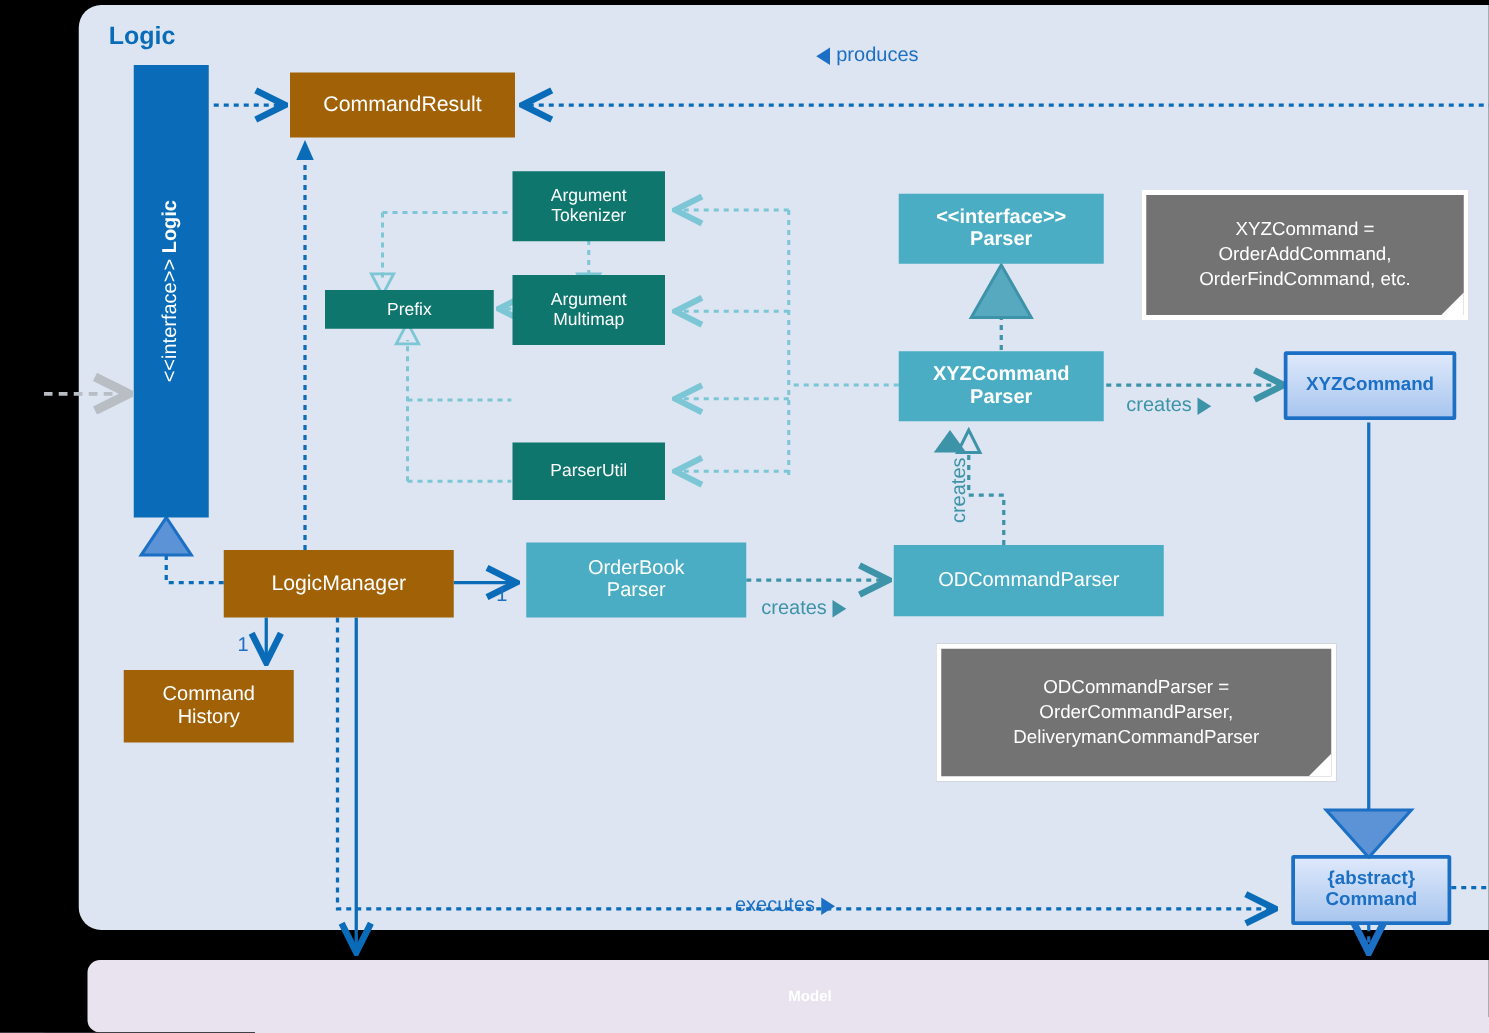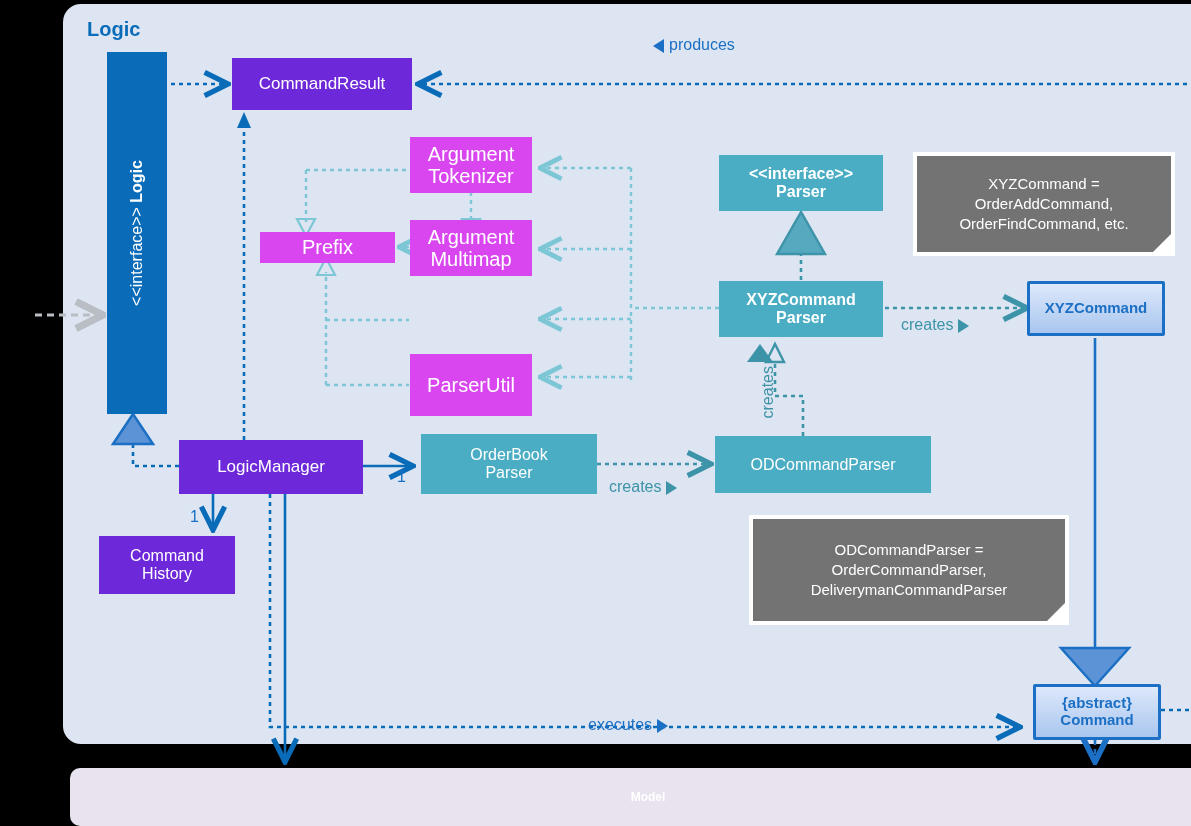--- a/index.html
+++ b/index.html
@@ -11,24 +11,24 @@
   #logic-panel{left:28px;top:4px;width:1163px;height:740px;background:#dce5f1;}
   #model-panel{left:35px;top:768px;width:1156px;height:58px;background:#e8e3ee;border-radius:10px;}
   #logic-title{position:absolute;left:52px;top:18px;font-size:20px;font-weight:bold;color:#0a6cb8;}
   #model-title{position:absolute;left:0;top:0;width:100%;height:100%;
                display:flex;align-items:center;justify-content:center;
                font-size:12px;font-weight:bold;color:#ffffff;}
 
   
   .box{position:absolute;display:flex;align-items:center;justify-content:center;
        text-align:center;line-height:1.12;box-sizing:border-box;}
-  .dark{background:#6d28d9;color:#fff;font-size:17px;justify-content:center;}
+  .dark{background:#a16207;color:#fff;font-size:17px;justify-content:center;}
   .teal{background:#4aadc4;color:#fff;font-size:16px;font-weight:bold;}
   .teal-plain{background:#4aadc4;color:#fff;font-size:16px;}
-  .lightteal{background:#d946ef;color:#fff;font-size:20px;}
+  .lightteal{background:#0f766e;color:#fff;font-size:14px;}
   .cmdbox{background:linear-gradient(180deg,#dde8fb 0%,#a9c6ef 100%);
           border:3px solid #1b6fc4;color:#1b6fc4;font-size:15px;font-weight:bold;
           border-radius:2px;}
   .note{background:#737373;color:#fff;font-size:15px;line-height:1.35;
         border:4px solid #fff;box-sizing:border-box;}
   .note-fold{position:absolute;right:0;bottom:0;width:0;height:0;
              border-left:18px solid transparent;border-bottom:18px solid #fff;}
 
   
   #iface-logic{position:absolute;left:72px;top:52px;width:60px;height:362px;
@@ -164,21 +164,21 @@
   <div class="box lightteal" style="left:375px;top:220px;width:122px;height:56px;flex-direction:column;">
     <span>Argument</span>
     <span>Multimap</span>
   </div>
 
   <div class="box lightteal" style="left:225px;top:232px;width:135px;height:31px;">
     <span>Prefix</span>
   </div>
 
 
-  <div class="box lightteal" style="left:375px;top:354px;width:122px;height:62px;">
+  <div class="box lightteal" style="left:375px;top:354px;width:122px;height:46px;">
     <span>ParserUtil</span>
   </div>
 
   <div class="box teal" style="left:684px;top:155px;width:164px;height:56px;flex-direction:column;">
     <span>&lt;&lt;interface&gt;&gt;</span>
     <span>Parser</span>
   </div>
 
   <div class="box teal" style="left:684px;top:281px;width:164px;height:56px;flex-direction:column;">
     <span>XYZCommand</span>

